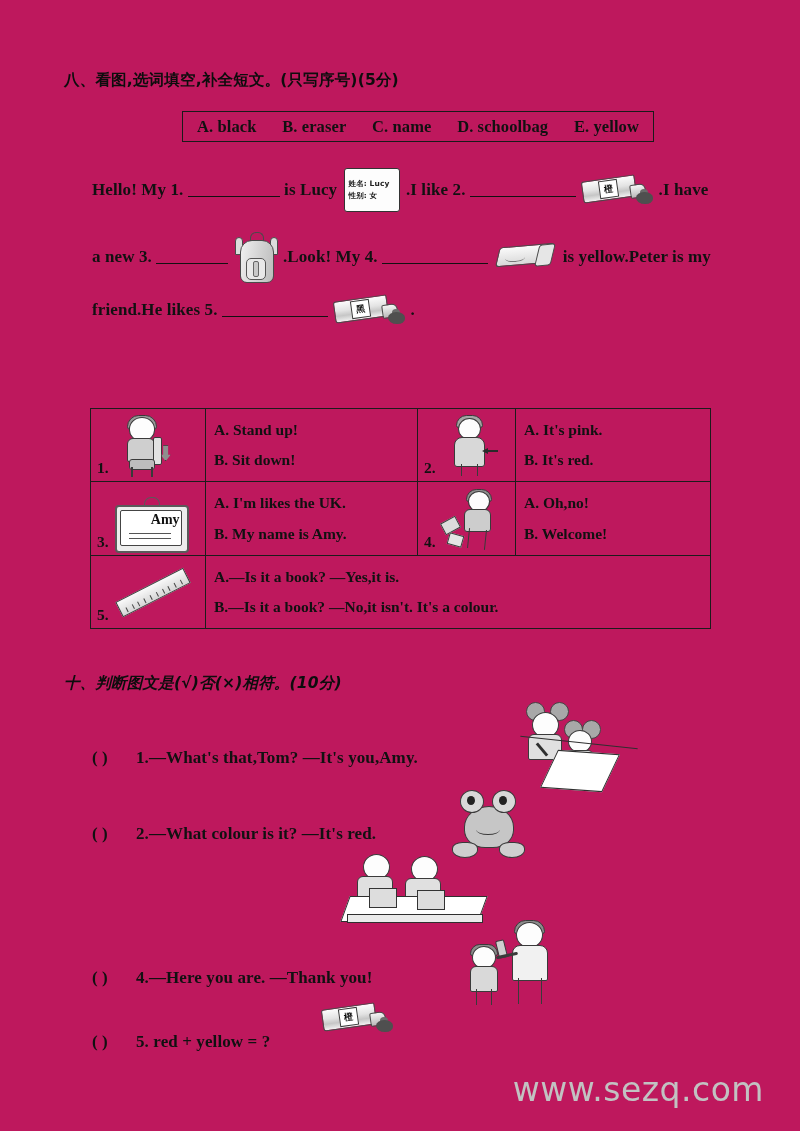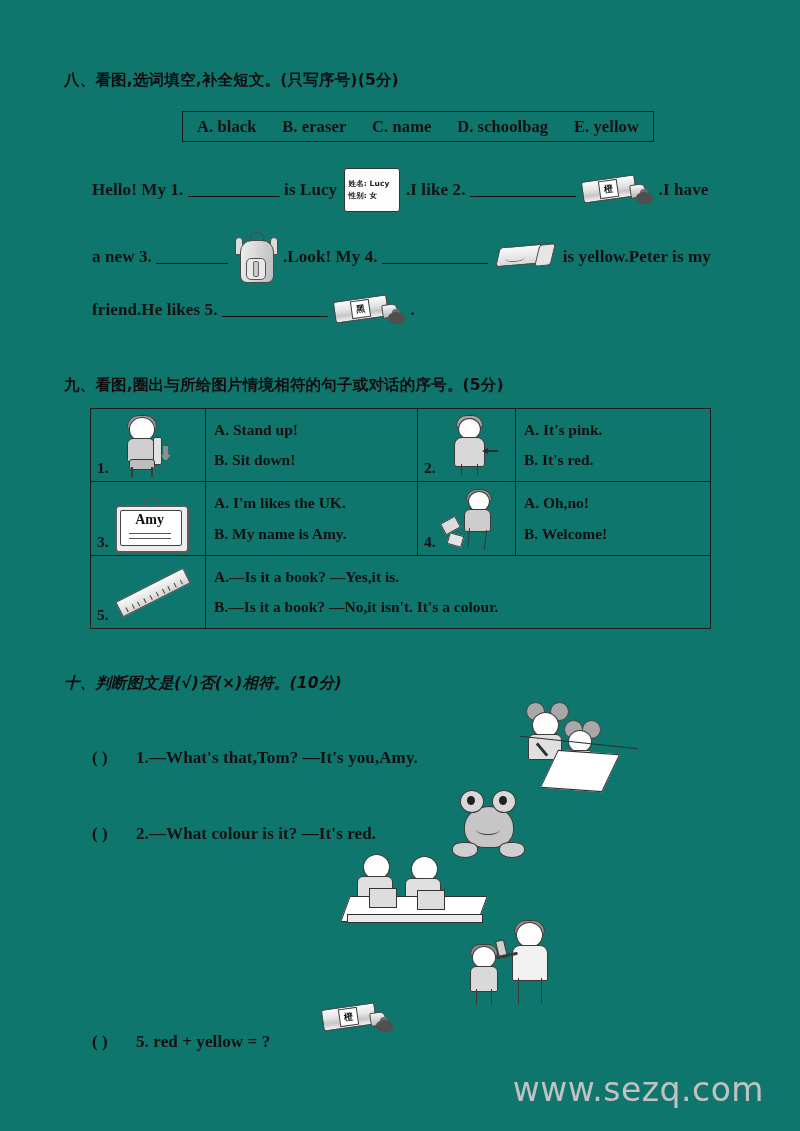--- a/index.html
+++ b/index.html
@@ -11,21 +11,21 @@
     width: 800px;
     height: 1131px;
     position: relative;
     font-family: "Liberation Serif", "DejaVu Serif", serif;
     color: #111111;
     overflow: hidden;
   }
   .page {
     position: absolute;
     inset: 0;
-    background: #0f766e;
+    background: #be185d;
   }
 
   
   .section-heading {
     position: absolute;
     left: 64px;
     font-family: "DejaVu Sans", "Liberation Sans", sans-serif;
     font-weight: 700;
     font-size: 15.5px;
     letter-spacing: 0.2px;
@@ -362,21 +362,21 @@
   .badge .frame {
     position:absolute; left:2px; top:8px; width:70px; height:44px;
     border:2.2px solid #5a5a5a; background:#ededed; border-radius:4px;
   }
   .badge .inner {
     position:absolute; left:7px; top:13px; width:60px; height:34px;
     border:1.2px solid #444; background:#fff; border-radius:2px;
   }
   .badge .nm {
     position:absolute; left:7px; top:15px; width:60px;
-    text-align:center; font-size:14px; font-weight:700;
+    text-align:right; font-size:14px; font-weight:700;
     font-family:"Liberation Serif", serif; color:#111;
   }
   .badge .ln1, .badge .ln2 {
     position:absolute; left:16px; width:42px; height:0;
     border-top:1.1px solid #555;
   }
   .badge .ln1 { top:36px; }
   .badge .ln2 { top:41px; }
   .badge .clip {
     position:absolute; left:31px; top:0px; width:14px; height:11px;
@@ -643,21 +643,20 @@
         <span class="label">黑</span>
         <span class="nozzle"></span>
         <span class="blob2"></span>
         <span class="blob"></span>
       </span>
       <span class="txt">.</span>
     </div>
 
   </div>
 
-  <div class="section-heading" id="heading-9">九、看图,圈出与所给图片情境相符的句子或对话的序号。(5分)</div>
 
   <table class="qtable">
     <colgroup>
       <col style="width:115px">
         <col style="width:212px">
       <col style="width:98px">
         <col style="width:195px">
     </colgroup>
     <tbody>
       <tr>
@@ -778,20 +777,23 @@
 
   <div class="tf-item" id="tf-1">
     <span class="paren">(        )</span><span>1.—What's that,Tom?    —It's you,Amy.</span>
   </div>
 
   <div class="tf-item" id="tf-2">
     <span class="paren">(        )</span><span>2.—What colour is it?    —It's red.</span>
   </div>
 
 
+  <div class="tf-item" id="tf-4">
+    <span class="paren">(        )</span><span>4.—Here you are.    —Thank you!</span>
+  </div>
 
   <div class="tf-item" id="tf-5">
     <span class="paren">(        )</span><span>5. red + yellow = ?</span>
   </div>
 
   <div class="tf-art" id="art-tf1">
     <div class="kids-desk">
       <span class="bun" style="left:6px; top:2px;"></span>
       <span class="bun" style="left:30px; top:2px;"></span>
       <span class="kidhead" style="left:12px; top:12px;"></span>

